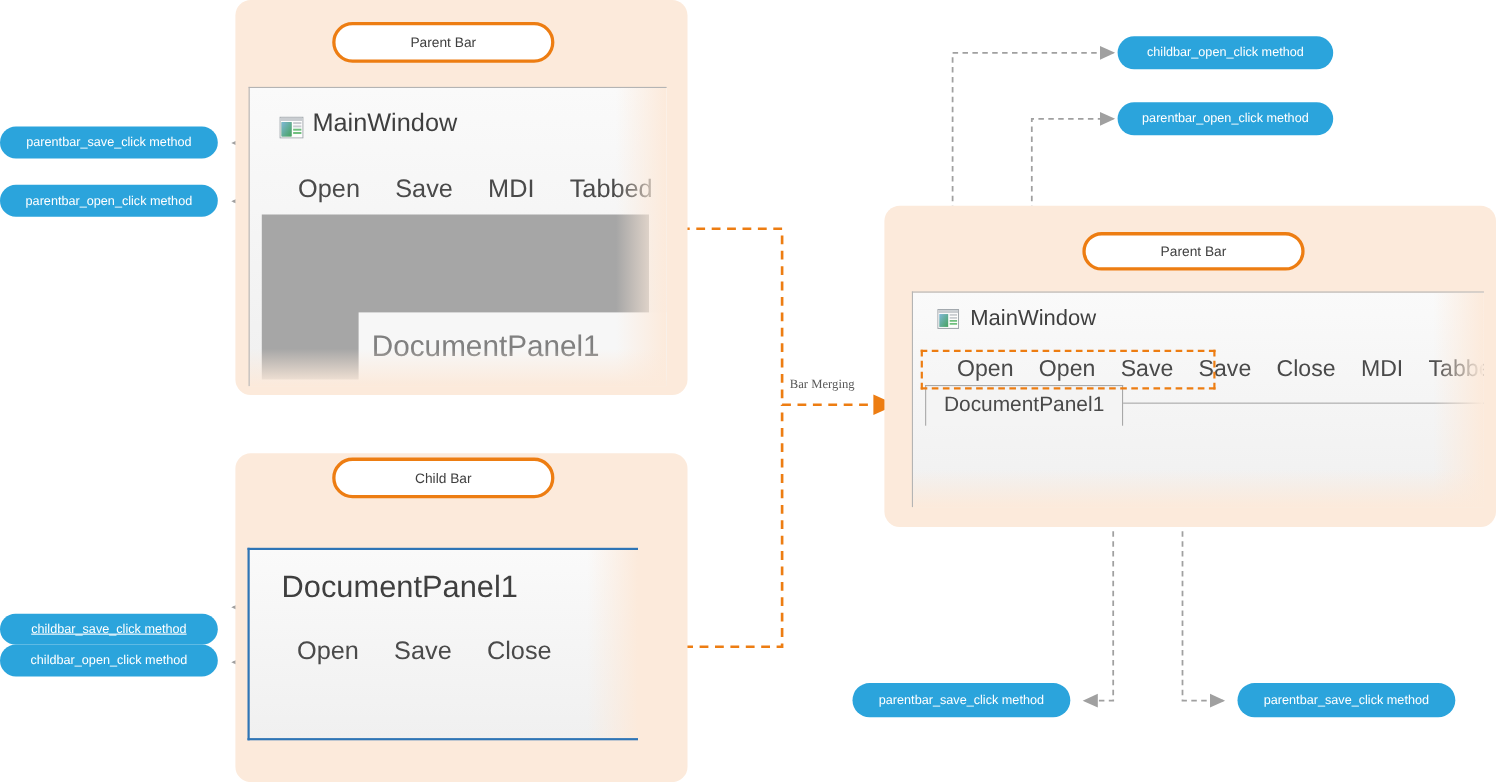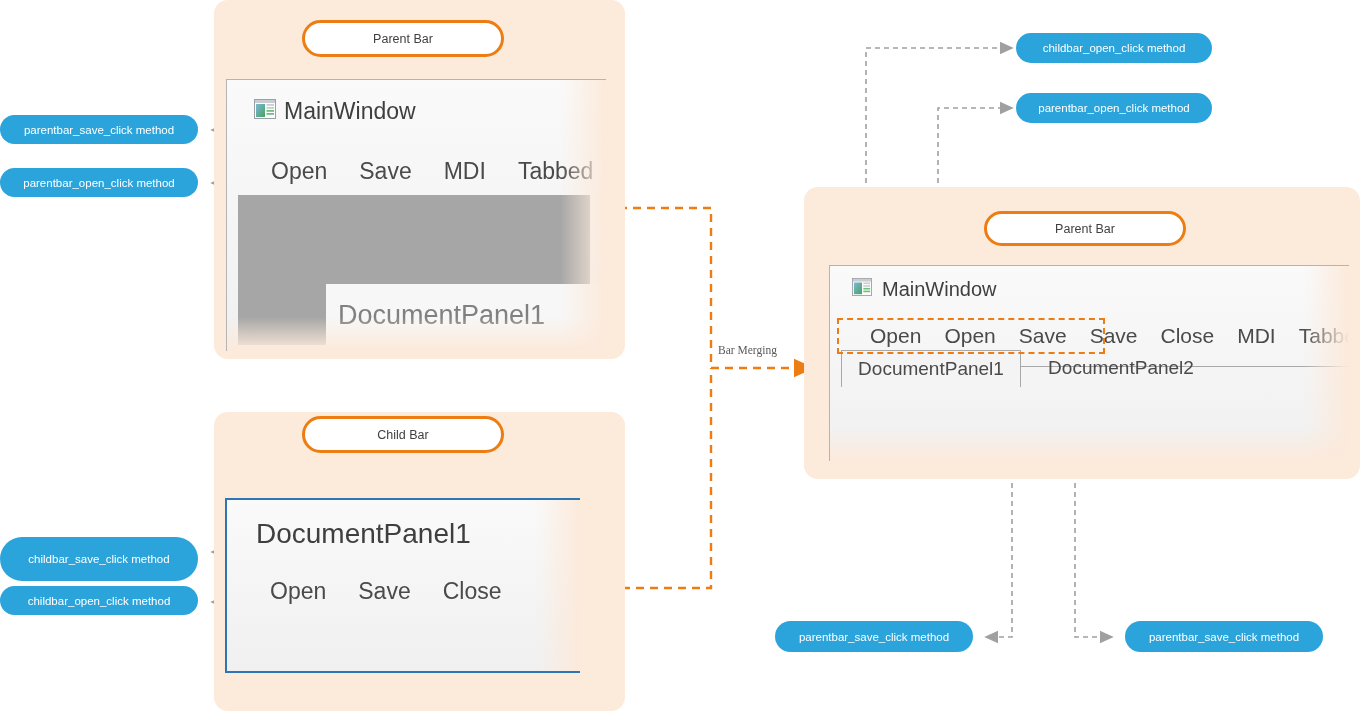--- a/index.html
+++ b/index.html
@@ -70,21 +70,21 @@
     position: absolute;
     left: 0; right: 0; bottom: 0;
     height: 34px;
     background: linear-gradient(180deg, rgba(252,234,219,0) 0%, #FCEADB 100%);
     pointer-events: none;
   }
 
   .win-title {
     position: absolute;
     display: flex;
-    align-items: flex-start;
+    align-items: flex-end;
     color: #3F3F3F;
     white-space: nowrap;
     padding-left: 13px;
   }
   .win-icon {
     width: 22px;
     height: 20px;
     margin-right: 8px;
     flex: 0 0 auto;
   }
@@ -284,21 +284,21 @@
 
     <div class="menubar" style="left:19px; top:78px; font-size:23px; gap:32px;">
       <span class="mi">Open</span>
       <span class="mi">Save</span>
       <span class="mi">Close</span>
     </div>
 
     <div class="win-fade-r"></div>
   </div>
 
-  <div class="callout" style="left:0px; top:537px; width:198px; height:44px;">
+  <div class="callout" style="left:0px; top:558px; width:198px; height:28px;text-decoration:underline;">
     <span>childbar_save_click method</span>
   </div>
   <div class="callout" style="left:0px; top:586px; width:198px; height:29px;">
     <span>childbar_open_click method</span>
   </div>
 
   <div class="flow-label" style="left:718px; top:344px;font-family:Liberation Serif, serif;">
     <span>Bar Merging</span>
   </div>
 
@@ -337,23 +337,20 @@
       <span class="mi">Save</span>
       <span class="mi">Close</span>
       <span class="mi">MDI</span>
       <span class="mi">Tabbed</span>
     </div>
 
     <div class="tab-underline" style="left:11px; top:100px; width:509px;"></div>
     <div class="tab active" style="left:11px; top:84px; width:180px; height:37px; background:#F4F4F4; font-size:19px;">
       <span>DocumentPanel1</span>
     </div>
-    <div class="tab" style="left:196px; top:84px; width:190px; height:36px; font-size:19px;">
-      <span>DocumentPanel2</span>
-    </div>
 
     <div class="win-fade-r"></div>
     <div class="win-fade-b"></div>
   </div>
 
   <div class="merge-hl" style="left:837px; top:318px; width:268px; height:36px;"></div>
 
   <div class="callout" style="left:1016px; top:33px; width:196px; height:30px;">
     <span>childbar_open_click method</span>
   </div>

